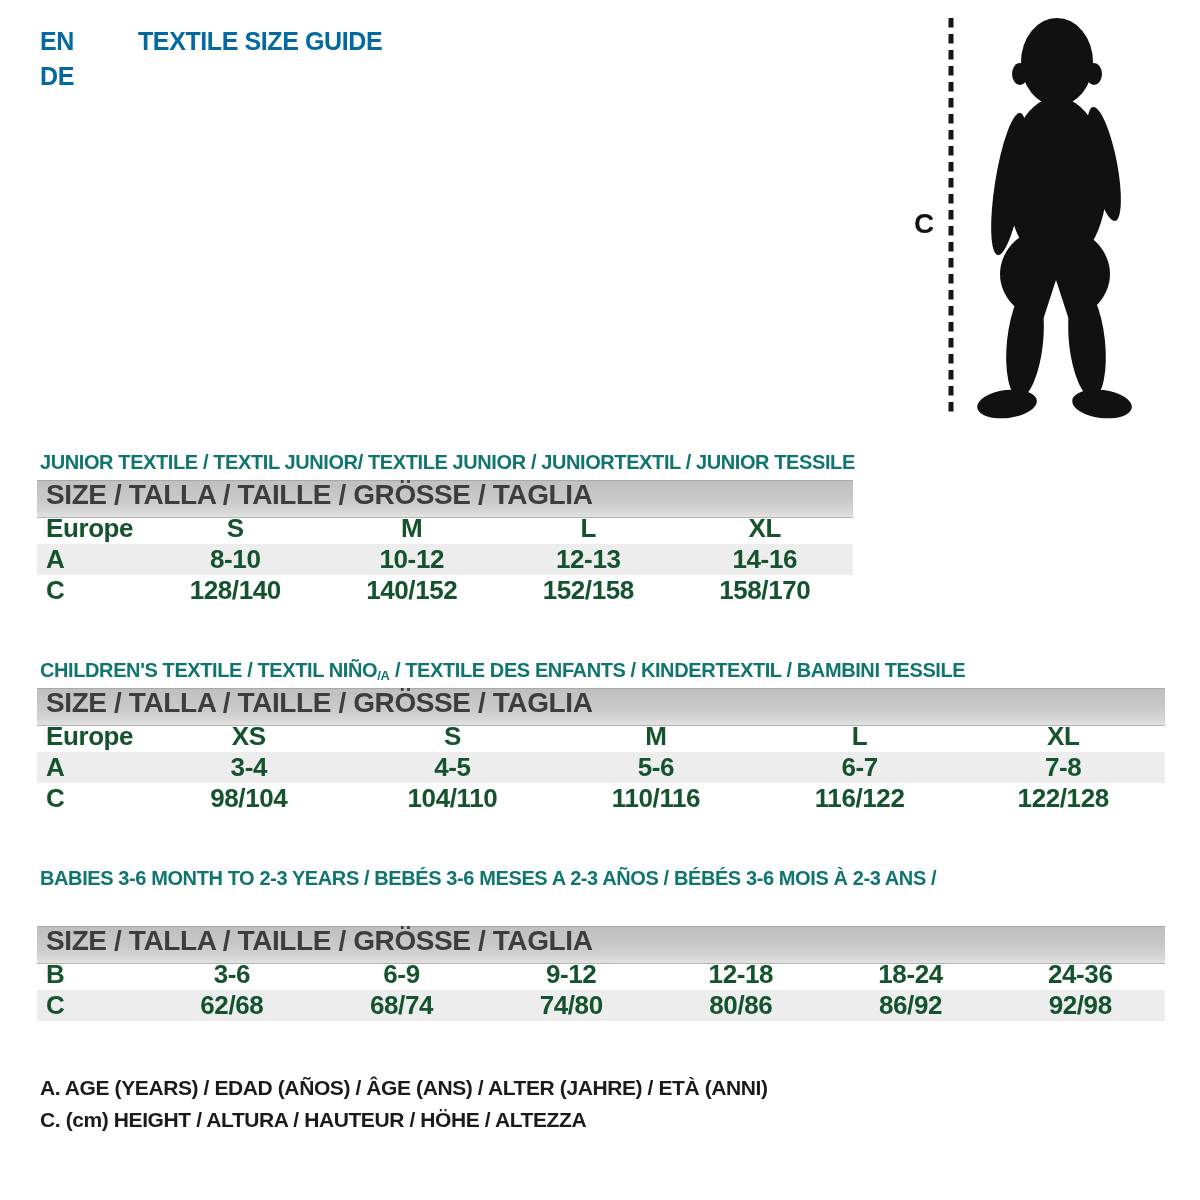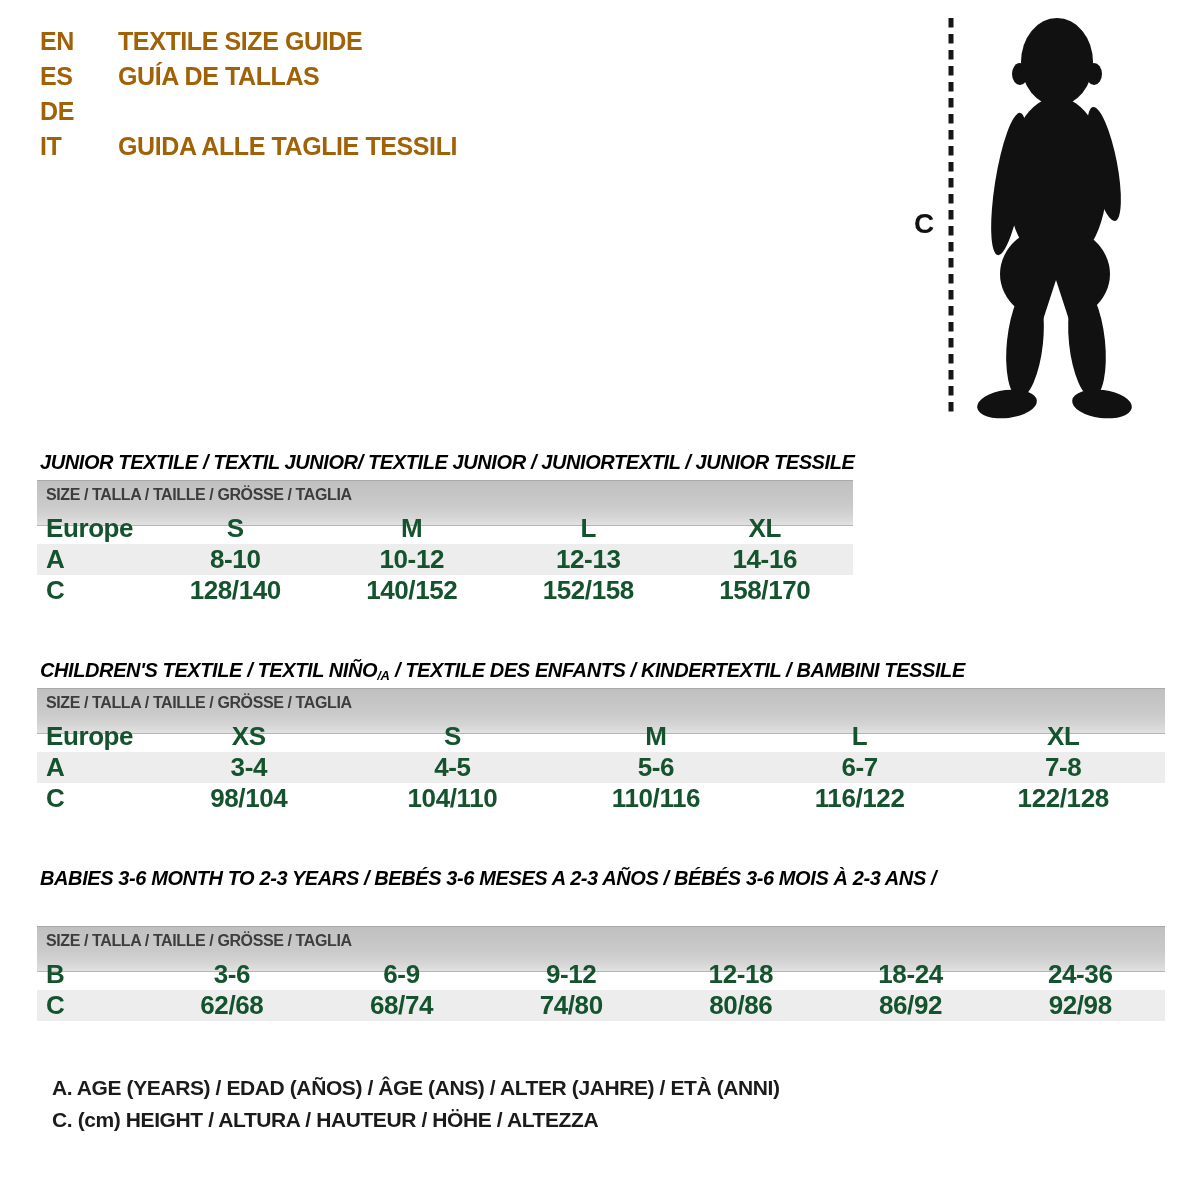--- a/index.html
+++ b/index.html
@@ -3,71 +3,63 @@
 <meta charset="utf-8">
 <style>
   html,body{margin:0;padding:0;}
   body{
     width:1200px;height:1200px;position:relative;background:#ffffff;
     font-family:"Liberation Sans",sans-serif;font-weight:bold;
     color:#242424;letter-spacing:-0.4px;overflow:hidden;
   }
   
   .lang-block{position:absolute;left:40px;top:24px;}
-  .lang-row{display:flex;height:35px;align-items:center;font-size:25px;color:#a16207;}
+  .lang-row{display:flex;height:35px;align-items:center;font-size:25px;color:#0369a1;gap:20px;}
   .lang-code{width:78px;}
   
   .figure-svg{position:absolute;left:940px;top:12px;}
   .measure-label{position:absolute;left:914px;top:208px;font-size:28px;color:#111;}
   
-  .sec-title{position:absolute;left:40px;font-size:20px;color:#000000;white-space:nowrap;font-style:italic;}
+  .sec-title{position:absolute;left:40px;font-size:20px;color:#0f766e;white-space:nowrap;}
   .title-junior{top:434px;}
   .title-children{top:642px;text-align:center;}
   .title-babies{top:845px;line-height:32px;text-align:right;}
   .sub-a{font-size:13px;position:relative;top:3px;letter-spacing:-0.2px;}
   
   .sizebar{
-    position:absolute;left:37px;height:46px;box-sizing:border-box;
+    position:absolute;left:37px;height:38px;box-sizing:border-box;
     background:linear-gradient(180deg,#c0c0c0 0%,#cacaca 55%,#d5d5d5 82%,#e2e2e2 100%);
     border-top:1px solid #a9a9a9;border-bottom:1px solid #b5b5b5;
-    color:#3d3d3d;font-size:16px;line-height:28px;padding-left:9px;white-space:nowrap;
+    color:#3d3d3d;font-size:28px;line-height:28px;padding-left:9px;white-space:nowrap;
   }
   .bar-junior{top:480px;width:816px;}
   .bar-children{top:688px;width:1128px;}
   .bar-babies{top:926px;width:1128px;}
   
   .tbl{position:absolute;left:37px;}
   .tbl-junior{top:513px;width:816px;}
   .tbl-children{top:721px;width:1128px;}
   .tbl-babies{top:959px;width:1128px;}
   .trow{display:flex;height:31px;font-size:26px;color:#14532d;}
   .trow.shade{background:#ededed;}
   .tlabel{width:110px;padding-left:9px;box-sizing:border-box;}
   .tcell{flex:1;text-align:center;}
   
-  .legend{position:absolute;left:40px;top:1072px;font-size:21px;line-height:32px;color:#1b1b1b;margin-left:12px;}
+  .legend{position:absolute;left:40px;top:1072px;font-size:21px;line-height:32px;color:#1b1b1b;}
 </style>
 </head>
 <body>
 
 <section class="lang-block">
   <div class="lang-row">
     <span class="lang-code">EN</span>
     <span class="lang-title">TEXTILE SIZE GUIDE</span>
   </div>
   <div class="lang-row">
-    <span class="lang-code">ES</span>
-    <span class="lang-title">GUÍA DE TALLAS</span>
-  </div>
-  <div class="lang-row">
     <span class="lang-code">DE</span>
-  </div>
-  <div class="lang-row">
-    <span class="lang-code">IT</span>
-    <span class="lang-title">GUIDA ALLE TAGLIE TESSILI</span>
   </div>
 </section>
 
 <span class="measure-label">C</span>
 <svg class="figure-svg" width="210" height="410" viewBox="0 0 210 410" aria-hidden="true">
   <line x1="11" y1="6" x2="11" y2="404" stroke="#161616" stroke-width="5" stroke-dasharray="9.5 6.5"></line>
   <g fill="#111111">
     <ellipse cx="117" cy="50" rx="36" ry="44"></ellipse>
     <ellipse cx="80" cy="62" rx="8" ry="11"></ellipse>
     <ellipse cx="154" cy="62" rx="8" ry="11"></ellipse>

